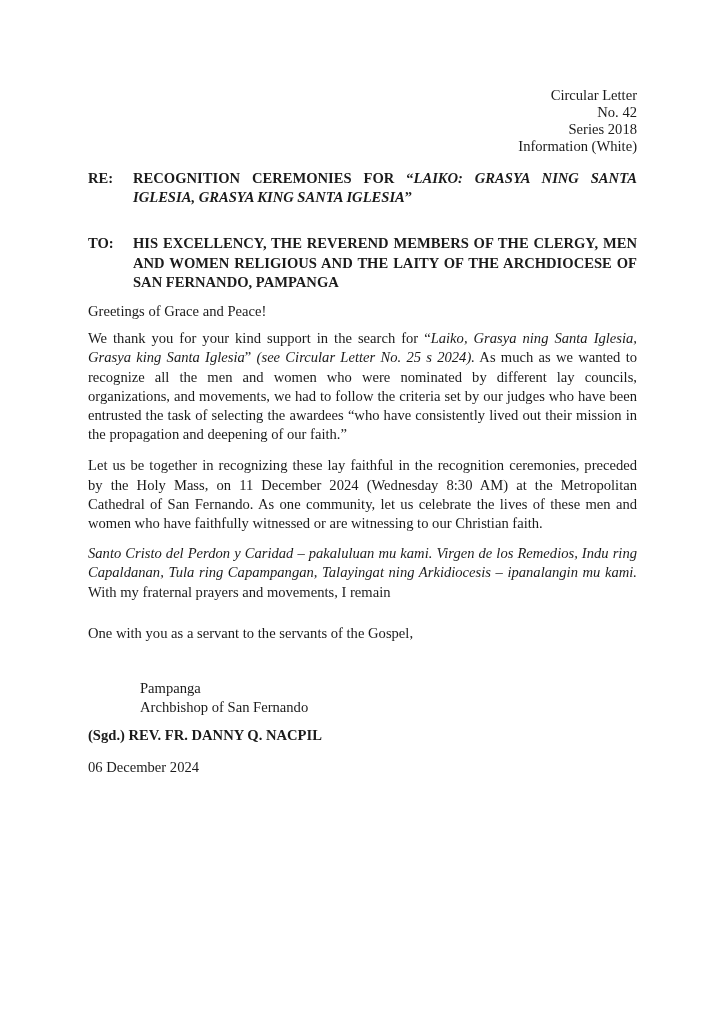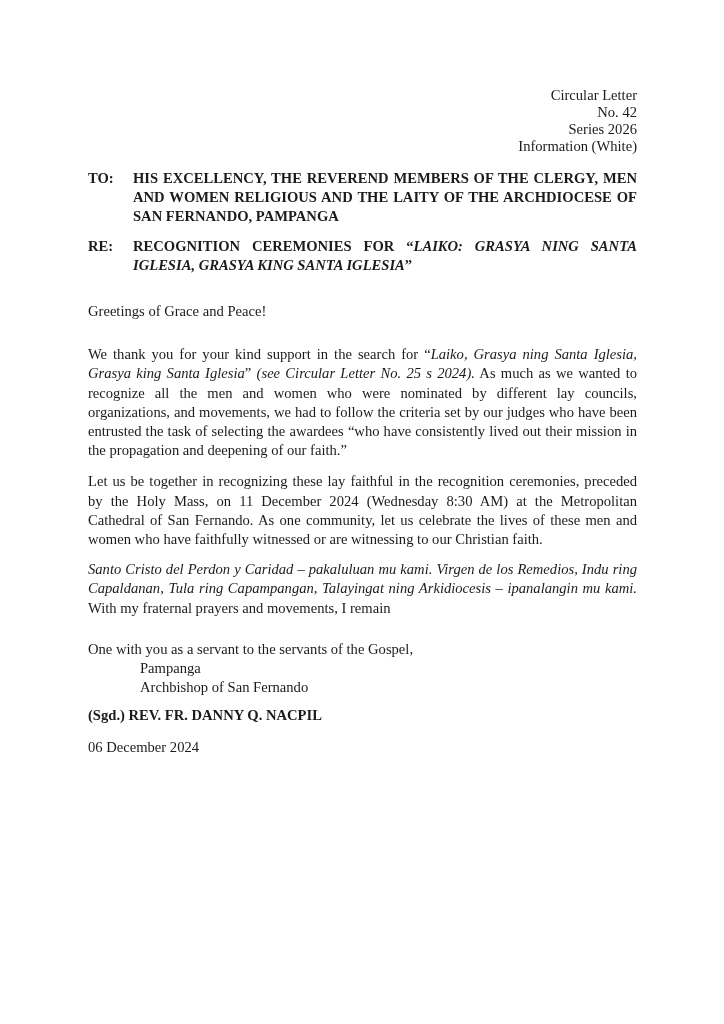--- a/index.html
+++ b/index.html
@@ -31,58 +31,58 @@
     text-align: justify;
   }
   .addr-label {
     position: absolute;
     left: 0;
     top: 0;
   }
   .to-block { margin-bottom: 10px; }
   .re-block { margin-bottom: 27px; }
   .italic { font-style: italic; }
-  .salutation { margin-bottom: 24px; }
+  .salutation { margin-bottom: 8px; }
   .para {
     text-align: justify;
     margin-bottom: 12px;
   }
   .para-2 { margin-bottom: 11px; }
   .para-3 { margin-bottom: 22px; }
-  .closing-line { }
+  .closing-line { margin-bottom: 36px; }
   .sig-archbishop { margin-bottom: 9px; }
   .sig-name { font-weight: bold; }
   .sig-titles { padding-left: 52px; }
   .sig-chancellor {
     text-align: left;
     margin-bottom: 12px;
   }
   .sig-chancellor .sig-title {
     padding-right: 50px;
   }
   .date-line { margin-bottom: 12px; }
 </style>
 </head>
 <body>
 
 <div class="page">
 
   <div class="doc-header">
     <div>Circular Letter</div>
     <div>No. 42</div>
-    <div>Series 2026</div>
+    <div>Series 2018</div>
     <div>Information (White)</div>
+  </div>
+
+  <div class="addr-block re-block">
+    <span class="addr-label">RE:</span><span>RECOGNITION CEREMONIES FOR </span><span>“</span><span class="italic">LAIKO: GRASYA NING SANTA IGLESIA, GRASYA KING SANTA IGLESIA</span><span>”</span>
   </div>
 
   <div class="addr-block to-block">
     <span class="addr-label">TO:</span><span>HIS EXCELLENCY, THE REVEREND MEMBERS OF THE CLERGY, MEN AND WOMEN RELIGIOUS AND THE LAITY OF THE ARCHDIOCESE OF SAN FERNANDO, PAMPANGA</span>
-  </div>
-
-  <div class="addr-block re-block">
-    <span class="addr-label">RE:</span><span>RECOGNITION CEREMONIES FOR </span><span>“</span><span class="italic">LAIKO: GRASYA NING SANTA IGLESIA, GRASYA KING SANTA IGLESIA</span><span>”</span>
   </div>
 
   <div class="salutation">Greetings of Grace and Peace!</div>
 
   <div class="para para-1"><span>We thank you for your kind support in the search for “</span><span class="italic">Laiko, Grasya ning Santa Iglesia, Grasya king Santa Iglesia</span><span>” </span><span class="italic">(see Circular Letter No. 25 s 2024).</span><span> As much as we wanted to recognize all the men and women who were nominated by different lay councils, organizations, and movements, we had to follow the criteria set by our judges who have been entrusted the task of selecting the awardees “who have consistently lived out their mission in the propagation and deepening of our faith.”</span></div>
 
   <div class="para para-2">Let us be together in recognizing these lay faithful in the recognition ceremonies, preceded by the Holy Mass, on 11 December 2024 (Wednesday 8:30 AM) at the Metropolitan Cathedral of San Fernando. As one community, let us celebrate the lives of these men and women who have faithfully witnessed or are witnessing to our Christian faith.</div>
 
   <div class="para para-3"><span class="italic">Santo Cristo del Perdon y Caridad – pakaluluan mu kami. Virgen de los Remedios, Indu ring Capaldanan, Tula ring Capampangan, Talayingat ning Arkidiocesis – ipanalangin mu kami.</span><span> With my fraternal prayers and movements, I remain</span></div>
 

